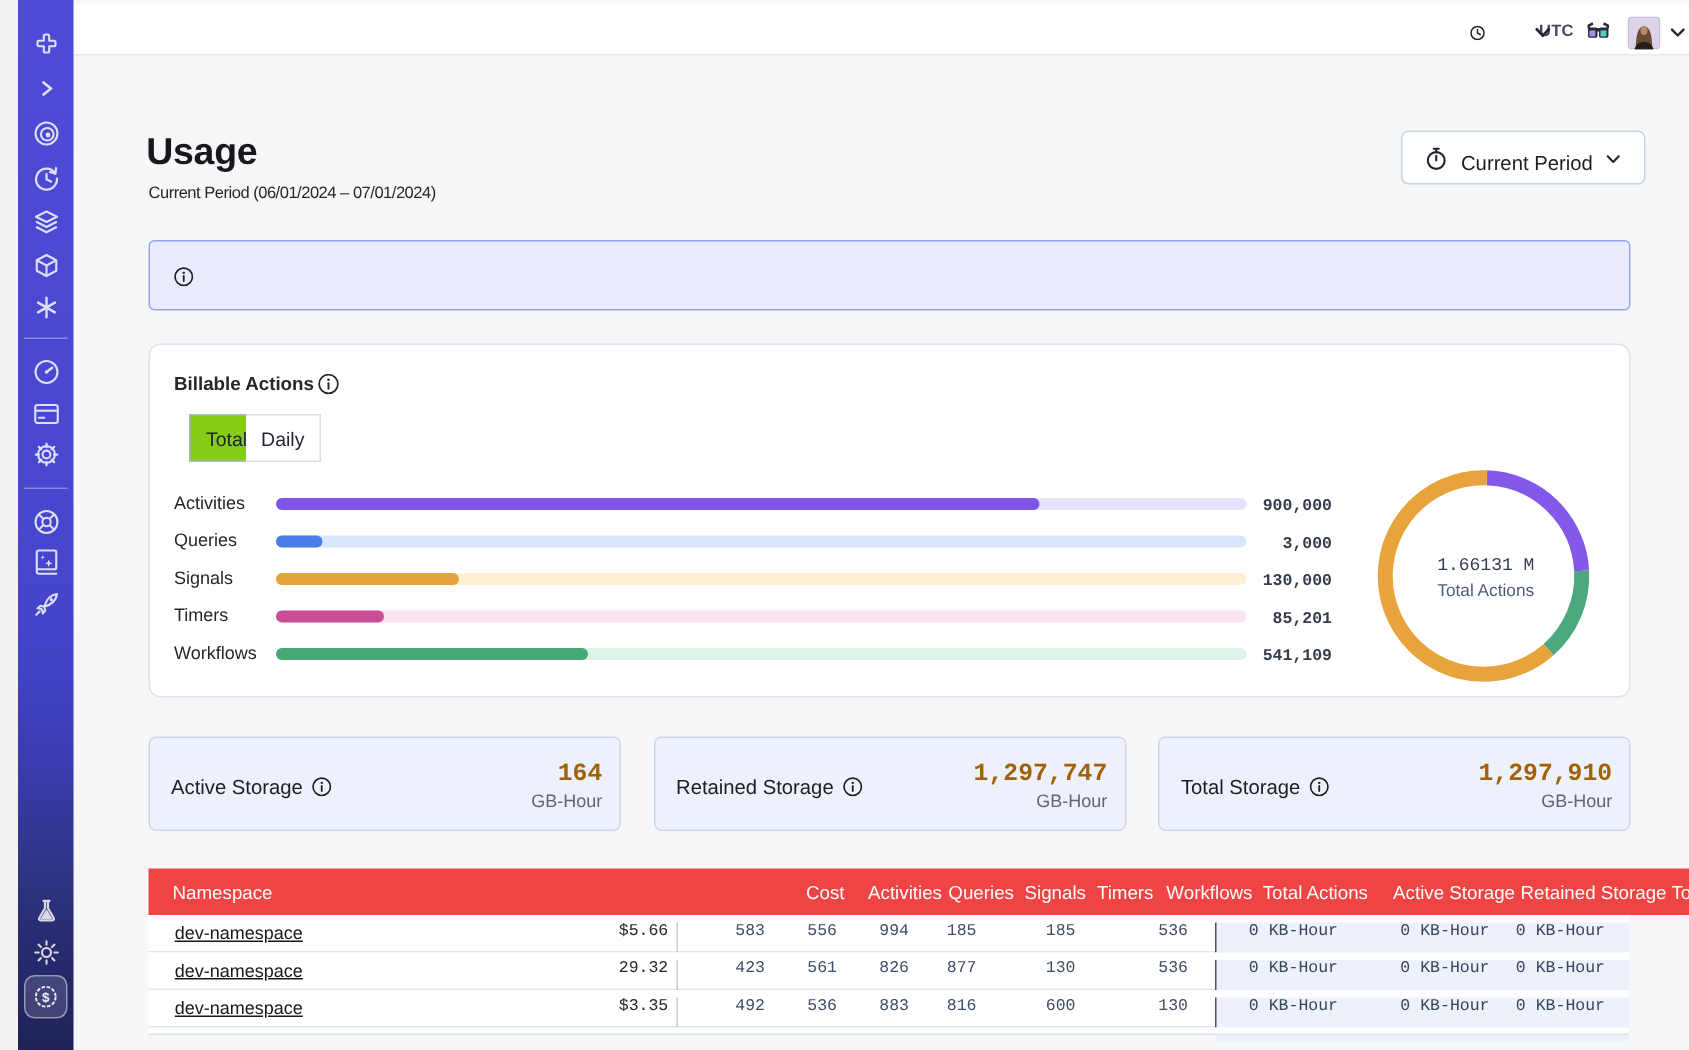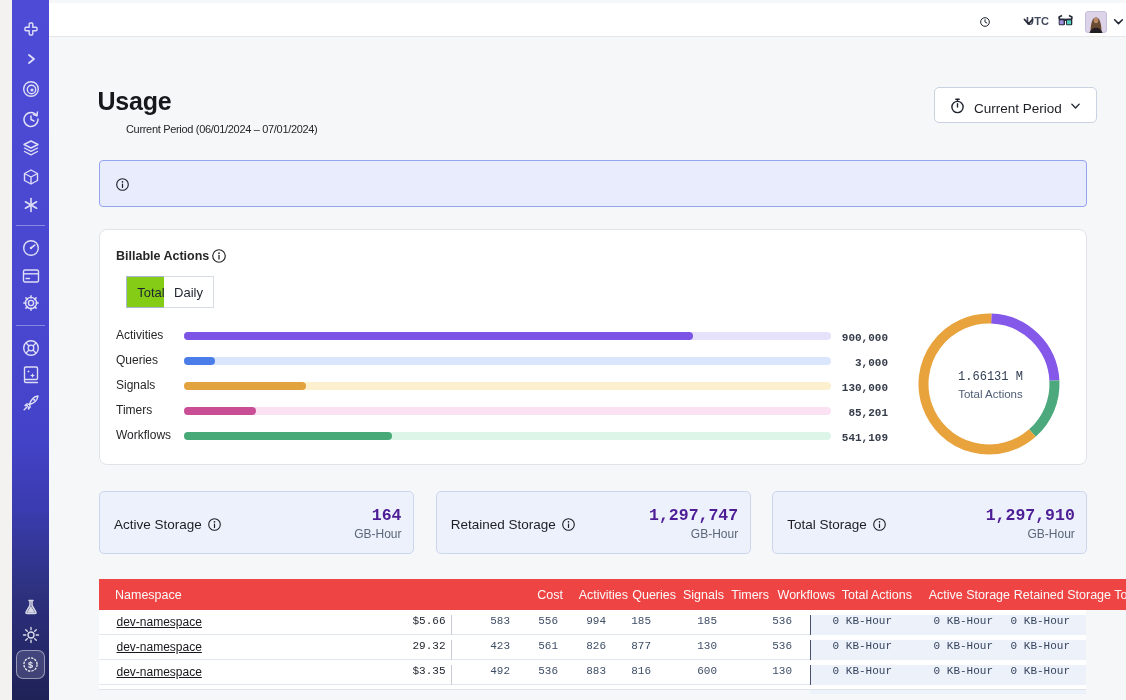--- a/index.html
+++ b/index.html
@@ -8,38 +8,38 @@
   .mono { font-family:"Liberation Mono", monospace; }
   #gutter { left:0; top:0; width:12px; height:700px; background:#f3f2f1; }
   #sidebar { left:12px; top:0; width:37px; height:700px;
     background:linear-gradient(180deg,#4e4bd6 0%,#4947d0 45%,#4343c8 63%,#3a3bae 73%,#2e3280 84%,#252869 93%,#1f2256 100%); }
   .sicon { position:absolute; left:50%; transform:translate(-50%,-50%); opacity:0.82; }
   .ssep { position:absolute; left:4px; right:4px; height:1px; background:rgba(255,255,255,0.35); }
   #topstrip { left:49px; top:0; right:0; height:3px; background:#f6f7f9; }
   #topbar { left:49px; top:3px; width:1077px; height:34px; background:#fff; border-bottom:1px solid #e7e7ea; }
   #utc { position:absolute; left:995px; top:15px; font-size:11px; font-weight:bold; color:#424b5e; letter-spacing:0.2px;padding-left:31px;}
   #h1 { left:97.5px; top:87px; font-size:25px; font-weight:bold; color:#17181c; letter-spacing:-0.2px; }
-  #sub { left:99px; top:123px; font-size:11px; letter-spacing:-0.32px; color:#27272a;margin-left:27px; }
+  #sub { left:99px; top:123px; font-size:11px; letter-spacing:-0.32px; color:#27272a; }
   #pbtn { left:934px; top:87px; width:163px; height:36px; background:#fff; border:1px solid #c9d2e0; border-radius:5px; }
   #pbtn span { position:absolute; left:39px; top:12.5px; font-size:13.5px; color:#1c1e24; }
   #banner { left:99px; top:160px; width:988px; height:47px; background:#e8ecfc; border:1px solid #94a3ef; border-radius:4px; }
   #banner .txt { position:absolute; left:33px; top:17px; font-size:12px; letter-spacing:-0.18px; color:#1c1e26; }
   #card { left:99px; top:229px; width:988px; height:236px; background:#fff; border:1px solid #e2e3e9; border-radius:8px; }
   #cardtitle { left:116px; top:249px; font-size:12.5px; font-weight:bold; color:#27272a; }
   #tabs { left:114px; top:276px; height:32px; }
   .tab { position:absolute; top:0; height:32px; width:50px; text-align:center; line-height:32px; font-size:13px; color:#1f2430; }
   #tab1 { left:12px; background:#84cc16; border:1px solid #aab6d3; }
   #tab2 { left:50px; background:#fff; border:1px solid #d8dce5; border-left:none; }
   .blabel { position:absolute; left:116px; font-size:12px; color:#27272a; }
   .btrack { position:absolute; left:184px; width:647px; height:8px; border-radius:4px; }
   .bfill  { position:absolute; left:0; top:0; height:8px; border-radius:4px; }
   .bval { position:absolute; font-family:"Liberation Mono", monospace; font-size:11px; color:#353c49; width:80px; text-align:right; left:808px;font-weight:bold; }
   .stat { position:absolute; top:491px;  width:315px; height:63px; background:#edf1fb; border:1px solid #ccd6ec; border-radius:5px; }
   .stat .lbl { position:absolute; left:14px; top:515.5px; font-size:13.5px; color:#1c1e24; }
-  .stat .num { position:absolute; right:11.5px; top:13.5px; font-family:"Liberation Mono", monospace; font-weight:bold; font-size:16.5px; color:#4c1d95; }
+  .stat .num { position:absolute; right:11.5px; top:13.5px; font-family:"Liberation Mono", monospace; font-weight:bold; font-size:16.5px; color:#a16207; }
   .stat .unit { position:absolute; right:11.5px; top:35px; font-size:12px; color:#5b6678; }
   #tbl { left:99px; top:579px; width:987px; }
   #thead { position:absolute; left:0; top:0; width:1107px; height:31px; background:#ef4444; color:#fff; }
   #thead div { position:absolute; top:8.5px; font-size:12.5px; color:#fafafa; }
   .trow { position:absolute; left:0; width:987px; background:#fff; border-bottom:1px solid #e2e6ee; }
   .trow div { position:absolute; top:5px; font-size:12px; }
   .ns { left:17.5px; color:#17181c; text-decoration:underline; font-size:13px; }
   #tbl .num { font-family:"Liberation Mono", monospace; color:#3e4e66; text-align:right; font-size:11px; }
   .stor { position:absolute; left:711px; top:0; width:276px; height:100%; background:#edf1fa; }
   .vline1 { position:absolute; left:352px; top:0; bottom:-1px; width:1px; background:#c9ccd4; }

